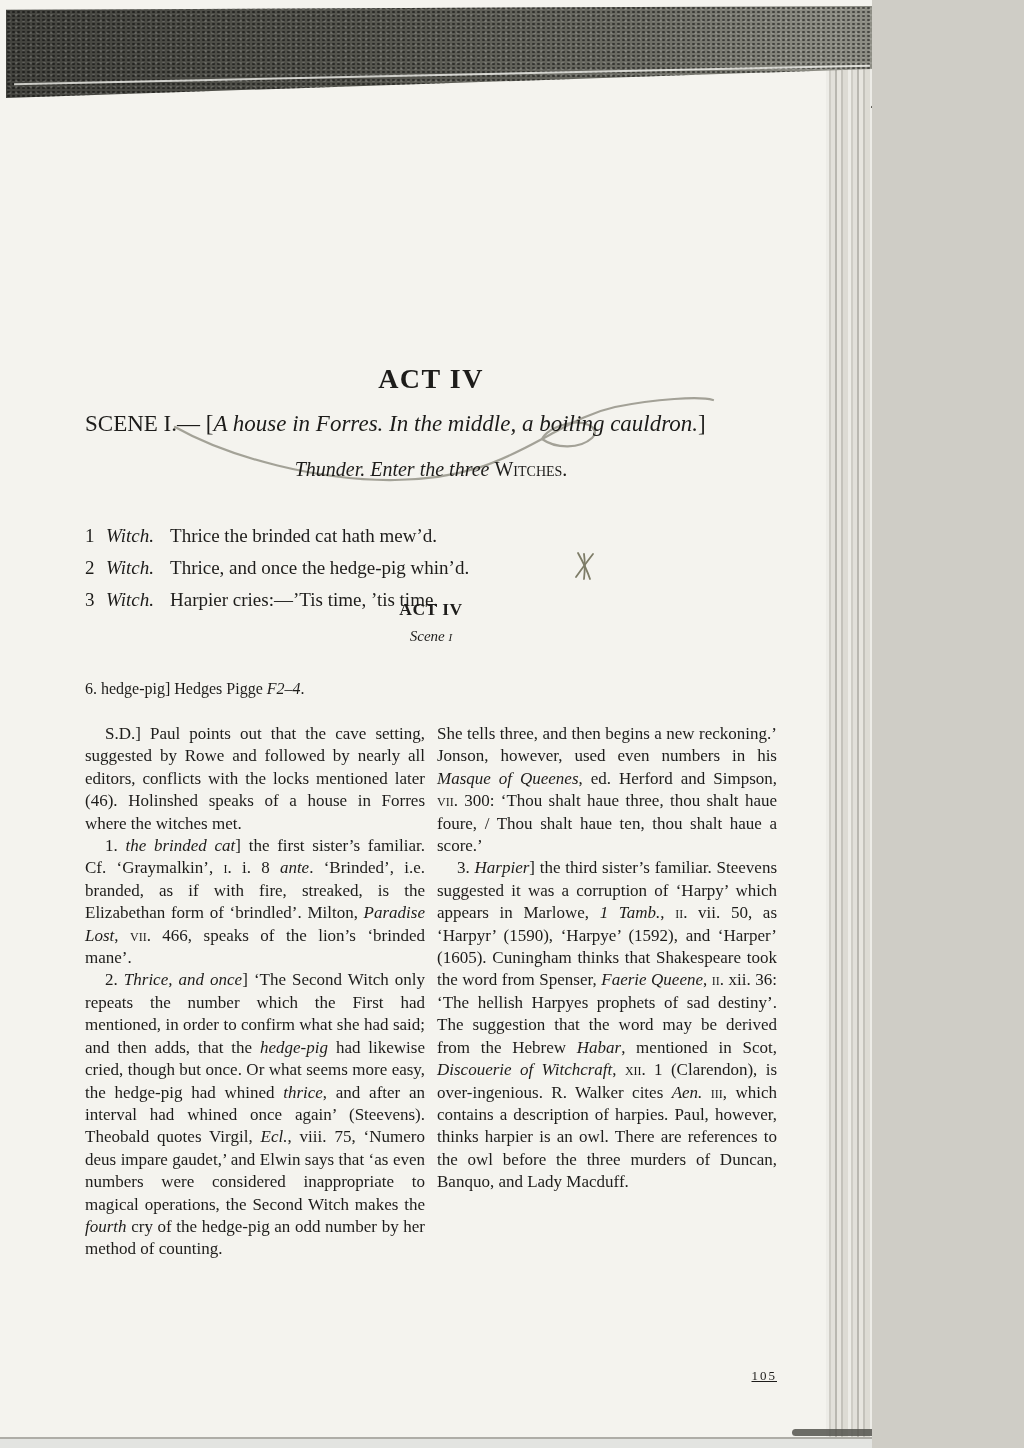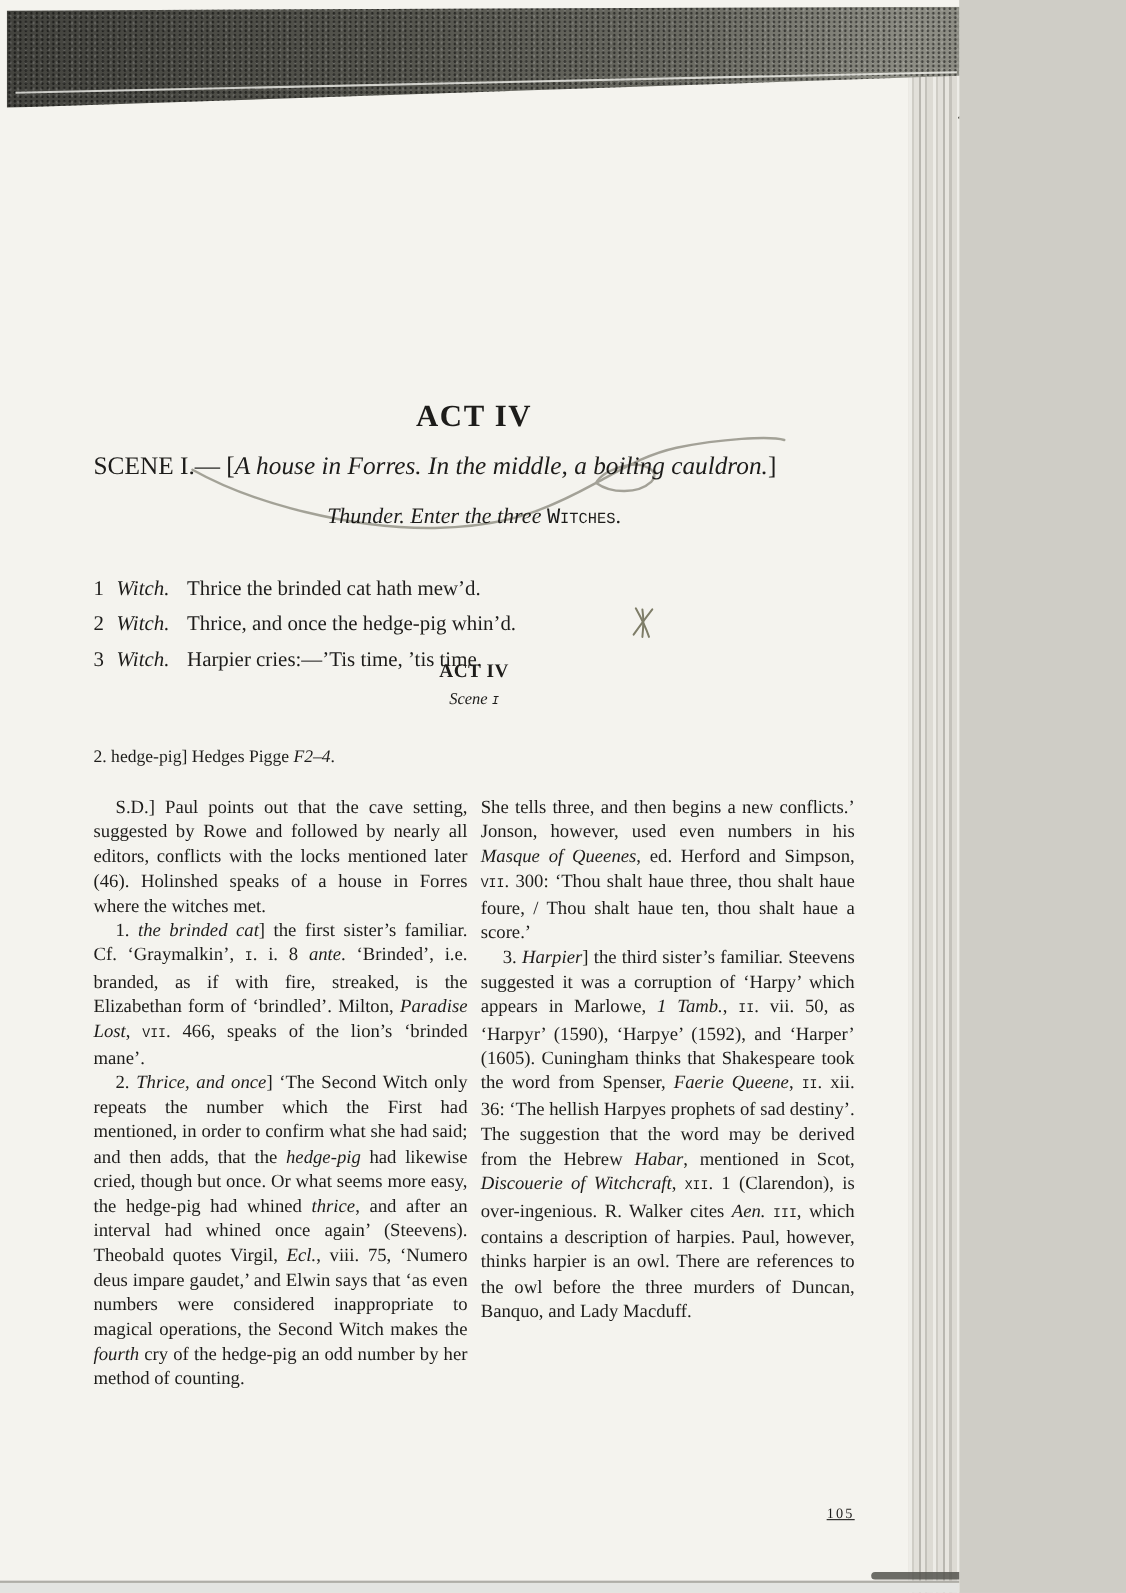--- a/index.html
+++ b/index.html
@@ -60,21 +60,21 @@
   .notes-scene{top:628px;text-align:center;font-size:15px;}
   .coll1{top:656px;font-size:16px;display:flex;justify-content:space-between;}
   .coll2{top:680px;font-size:16px;}
   .columns{top:723px;display:flex;column-gap:12px;gap:12px;}
   .col{width:340px;font-size:17px;line-height:22.4px;text-align:justify;}
   .col p{margin:0;}
   .col p.ind{text-indent:20px;}
   .folio{top:1368px;text-align:right;font-size:13px;letter-spacing:2px;text-decoration:underline;}
 
   .it{font-style:italic;}
-  .sc{font-variant:small-caps;font-family:Liberation Mono, monospace;}
+  .sc{font-variant:small-caps;}
 
   .pencil{position:absolute;left:0;top:0;mix-blend-mode:multiply;pointer-events:none;}
 </style>
 </head>
 <body>
 
 <div class="canvas">
 
   <div class="fabric"></div>
   <div class="page-edges"></div>
@@ -99,30 +99,30 @@
       <span class="vnum">2</span><span class="vspeaker it">Witch.</span><span>Thrice, and once the hedge-pig whin’d.</span>
     </div>
     <div>
       <span class="vnum">3</span><span class="vspeaker it">Witch.</span><span>Harpier cries:—’Tis time, ’tis time.</span>
     </div>
   </div>
 
   <div class="abs notes-act">ACT IV</div>
   <div class="abs notes-scene"><span class="it">Scene </span><span class="it sc">i</span></div>
 
-  <div class="abs coll2"><span>2. hedge-pig] Hedges Pigge </span><span class="it">F2–4</span><span>.</span></div>
+  <div class="abs coll2"><span>6. hedge-pig] Hedges Pigge </span><span class="it">F2–4</span><span>.</span></div>
 
   <div class="abs columns">
     <div class="col">
         <p class="ind"><span>S.D.] Paul points out that the cave setting, suggested by Rowe and followed by nearly all editors, conflicts with the locks mentioned later (46). Holinshed speaks of a house in Forres where the witches met.</span></p>
         <p class="ind"><span>1. </span><span class="it">the brinded cat</span><span>] the first sister’s familiar. Cf. ‘Graymalkin’, </span><span class="sc">i</span><span>. i. 8 </span><span class="it">ante</span><span>. ‘Brinded’, i.e. branded, as if with fire, streaked, is the Elizabethan form of ‘brindled’. Milton, </span><span class="it">Paradise Lost</span><span>, </span><span class="sc">vii</span><span>. 466, speaks of the lion’s ‘brinded mane’.</span></p>
         <p class="ind"><span>2. </span><span class="it">Thrice, and once</span><span>] ‘The Second Witch only repeats the number which the First had mentioned, in order to confirm what she had said; and then adds, that the </span><span class="it">hedge-pig</span><span> had likewise cried, though but once. Or what seems more easy, the hedge-pig had whined </span><span class="it">thrice</span><span>, and after an interval had whined once again’ (Steevens). Theobald quotes Virgil, </span><span class="it">Ecl.</span><span>, viii. 75, ‘Numero deus impare gaudet,’ and Elwin says that ‘as even numbers were considered inappropriate to magical operations, the Second Witch makes the </span><span class="it">fourth</span><span> cry of the hedge-pig an odd number by her method of counting.</span></p>
       </div>
     <div class="col">
-        <p class=""><span>She tells three, and then begins a new conflicts.’ Jonson, however, used even numbers in his </span><span class="it">Masque of Queenes</span><span>, ed. Herford and Simpson, </span><span class="sc">vii</span><span>. 300: ‘Thou shalt haue three, thou shalt haue foure, / Thou shalt haue ten, thou shalt haue a score.’</span></p>
+        <p class=""><span>She tells three, and then begins a new reckoning.’ Jonson, however, used even numbers in his </span><span class="it">Masque of Queenes</span><span>, ed. Herford and Simpson, </span><span class="sc">vii</span><span>. 300: ‘Thou shalt haue three, thou shalt haue foure, / Thou shalt haue ten, thou shalt haue a score.’</span></p>
         <p class="ind"><span>3. </span><span class="it">Harpier</span><span>] the third sister’s familiar. Steevens suggested it was a corruption of ‘Harpy’ which appears in Marlowe, </span><span class="it">1 Tamb.</span><span>, </span><span class="sc">ii</span><span>. vii. 50, as ‘Harpyr’ (1590), ‘Harpye’ (1592), and ‘Harper’ (1605). Cuningham thinks that Shakespeare took the word from Spenser, </span><span class="it">Faerie Queene</span><span>, </span><span class="sc">ii</span><span>. xii. 36: ‘The hellish Harpyes prophets of sad destiny’. The suggestion that the word may be derived from the Hebrew </span><span class="it">Habar</span><span>, mentioned in Scot, </span><span class="it">Discouerie of Witchcraft</span><span>, </span><span class="sc">xii</span><span>. 1 (Clarendon), is over-ingenious. R. Walker cites </span><span class="it">Aen.</span><span> </span><span class="sc">iii</span><span>, which contains a description of harpies. Paul, however, thinks harpier is an owl. There are references to the owl before the three murders of Duncan, Banquo, and Lady Macduff.</span></p>
       </div>
   </div>
 
   <div class="abs folio">105</div>
 
   <svg class="pencil" width="1024" height="1448" viewBox="0 0 1024 1448">
     <g fill="none" stroke="#a6a59d" stroke-width="2.2" stroke-linecap="round" opacity="0.95">
       <path d="M175,427 C230,458 320,481 395,480 C462,479 498,463 542,439 C570,424 588,413 615,407 C655,399 700,396 713,400"></path>
       <path d="M542,439 C556,449 580,449 592,438 C602,428 584,419 566,424 C552,428 545,433 542,439"></path>

